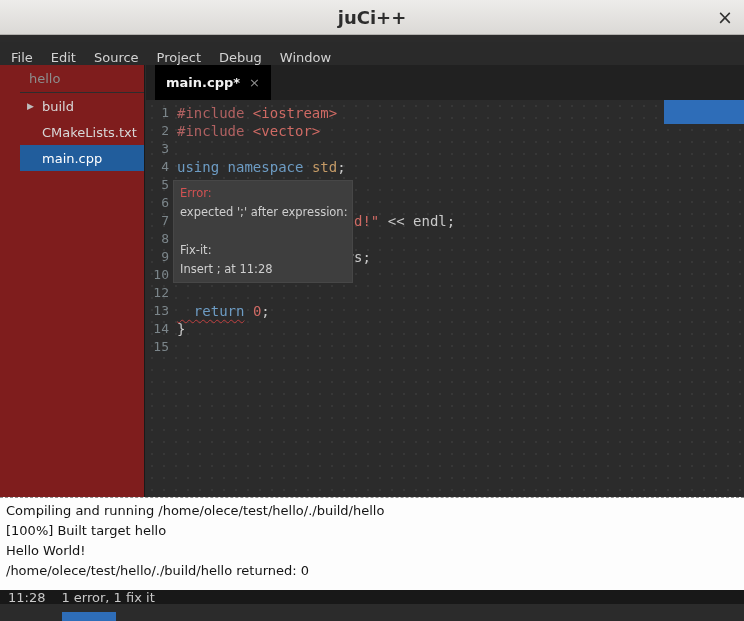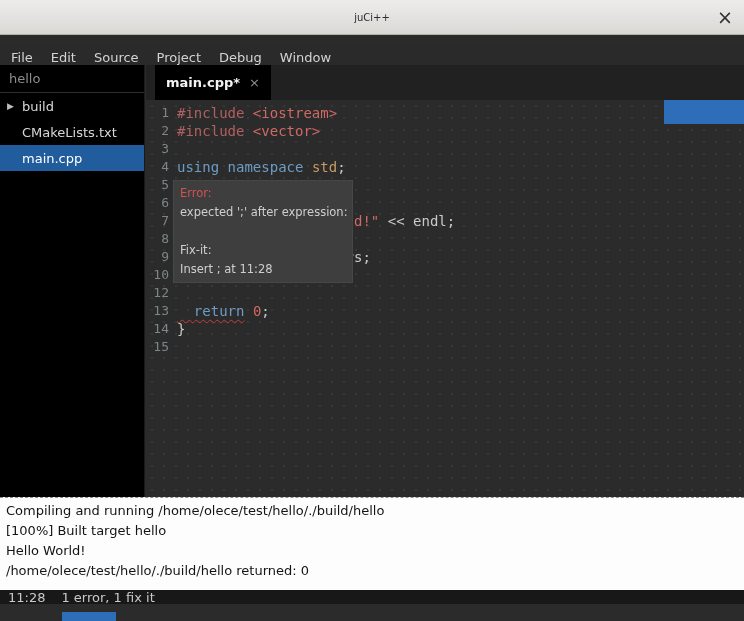--- a/index.html
+++ b/index.html
@@ -2,30 +2,30 @@
 <html><head>
 <meta charset="utf-8">
 <style>
   * { margin:0; padding:0; box-sizing:border-box; }
   html,body { width:744px; height:621px; overflow:hidden; }
   body { font-family:"DejaVu Sans","Liberation Sans",sans-serif; background:#2b2b2b; position:relative; }
 
   .titlebar { position:absolute; top:0; left:0; width:744px; height:35px;
     background:linear-gradient(#edecea,#dbd9d6); border-bottom:1px solid #b3b1ae;
     display:flex; align-items:center; justify-content:center; }
-  .title { font-weight:normal; font-size:10px; color:#2d2d2d; }
+  .title { font-weight:bold; font-size:18px; color:#2d2d2d; }
   .close-btn { position:absolute; right:11px; top:50%; transform:translateY(-50%);
     font-size:19px; color:#2f2f2f; line-height:1; cursor:default; }
 
   .menubar { position:absolute; top:42px; left:0; width:744px; height:30px;
     background:#2a2a2a; display:flex; align-items:center; padding-left:2px; }
   .menu-item { padding:7px 9px; font-size:13px; color:#d3d3d3; }
 
   .sidebar { position:absolute; top:65px; left:0; width:145px; height:432px;
-    background:#000000; border-right:1px solid #1a1a1a; }
+    background:#7f1d1d; border-right:1px solid #1a1a1a;padding-left:20px; }
   .sidebar-header { height:28px; line-height:28px; padding-left:9px; color:#8d8d8d;
     font-size:13px; border-bottom:1px solid #2d2d2d; }
   .tree-item { height:26px; display:flex; align-items:center; padding-left:22px;
     font-size:13px; color:#d8d8d8; position:relative; }
   .tree-item.selected { background:#215d9c; color:#ffffff; }
   .expander { position:absolute; left:7px; font-size:9px; color:#bdbdbd; }
 
   .tabbar { position:absolute; top:65px; left:146px; width:598px; height:35px;
     background:#212121; display:flex; }
   .tab { height:35px; margin-left:9px; padding:0 11px; background:#000000;

